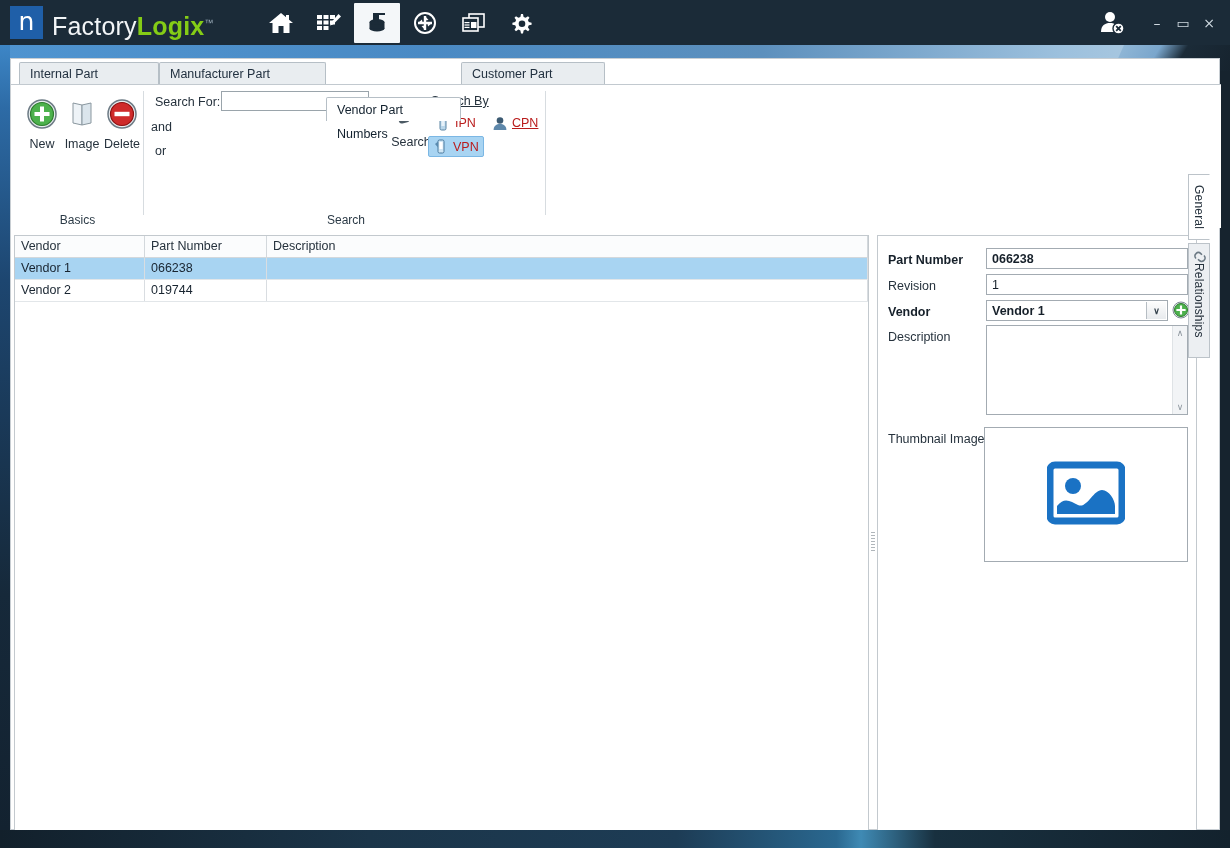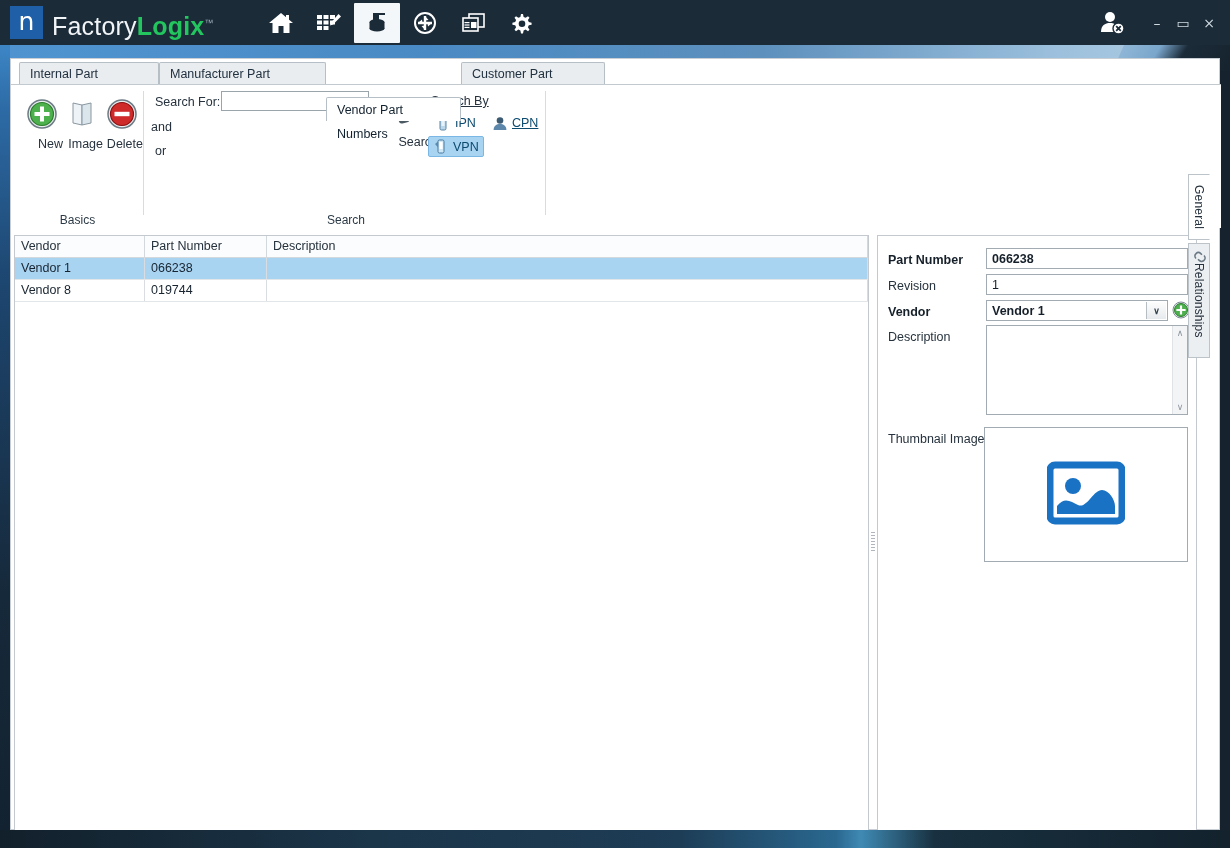--- a/index.html
+++ b/index.html
@@ -22,21 +22,21 @@
   }
   .logo-n{
     font-family:"DejaVu Sans", sans-serif;font-size:25px;color:#fff;
     line-height:1;font-weight:400;margin-top:-2px;
   }
   .brand{
     position:absolute;left:52px;top:8px;height:30px;line-height:30px;
     font-size:25px;color:#f2f5f7;font-weight:300;letter-spacing:.2px;
     font-family:"Liberation Sans", sans-serif;
   }
-  .brand b{font-weight:700;color:#22c55e;}
+  .brand b{font-weight:700;color:#84cc16;}
   .brand sup{font-size:9px;vertical-align:super;color:#9fb0bd;}
 
   .navicons{position:absolute;left:258px;top:0;height:45px;display:flex;align-items:center;}
   .navicon{
     width:46px;height:40px;display:flex;align-items:center;justify-content:center;
     margin-right:2px;border-radius:1px;
   }
   .navicon.active{background:#f4f7f9;}
   .navicon svg{display:block;}
 
@@ -79,34 +79,34 @@
     background:#ffffff;border-top:1px solid #c2c9cf;box-sizing:border-box;
   }
   .rgroup{position:absolute;top:0;height:144px;box-sizing:border-box;}
   .rgroup .glabel{
     position:absolute;bottom:2px;left:0;width:100%;text-align:center;
     font-size:12px;color:#2b3a46;
   }
   .rsep{position:absolute;top:6px;width:1px;height:124px;background:#d7dce0;}
 
   .bigbtn{
-    position:absolute;width:42px;text-align:right;top:8px;
+    position:absolute;width:42px;text-align:center;top:8px;
   }
   .bigbtn .ico{height:42px;display:flex;align-items:center;justify-content:center;}
   .bigbtn .lbl{font-size:12.5px;color:#26323d;margin-top:2px;}
 
   .lbltxt{position:absolute;font-size:12.5px;color:#26323d;}
   .txtinput{
     position:absolute;box-sizing:border-box;background:#fff;
     border:1px solid #9aa4ab;font-size:12.5px;color:#18232d;
     padding:1px 4px;outline:none;font-family:"Liberation Sans",sans-serif;
   }
   .smallbtn{
     position:absolute;display:flex;align-items:center;height:20px;
-    font-size:12.5px;color:#0c4a6e;padding:0 4px;box-sizing:border-box;border-radius:2px;
+    font-size:12.5px;color:#b91c1c;padding:0 4px;box-sizing:border-box;border-radius:2px;
   }
   .smallbtn.sel{background:#a8d4f2;border:1px solid #7bb7e4;}
   .smallbtn .mi{width:16px;height:16px;margin-right:4px;display:flex;align-items:center;justify-content:center;}
 
   
   .gridpane{
     position:absolute;left:3px;top:176px;width:855px;height:612px;
     border:1px solid #c3c9ce;box-sizing:border-box;background:#fff;
   }
   .ghead{display:flex;height:21px;background:#fbfcfd;border-bottom:1px solid #d3d8dc;}
@@ -390,21 +390,21 @@
         <div class="c0">Vendor</div>
         <div class="c1">Part Number</div>
         <div class="c2">Description</div>
       </div>
       <div class="grow sel">
         <div class="c0">Vendor 1</div>
         <div class="c1">066238</div>
         <div class="c2"></div>
       </div>
       <div class="grow">
-        <div class="c0">Vendor 8</div>
+        <div class="c0">Vendor 2</div>
         <div class="c1">019744</div>
         <div class="c2"></div>
       </div>
     </div>
 
     <div class="splitter">
       <div>
         <i></i>
           <i></i>
           <i></i>

